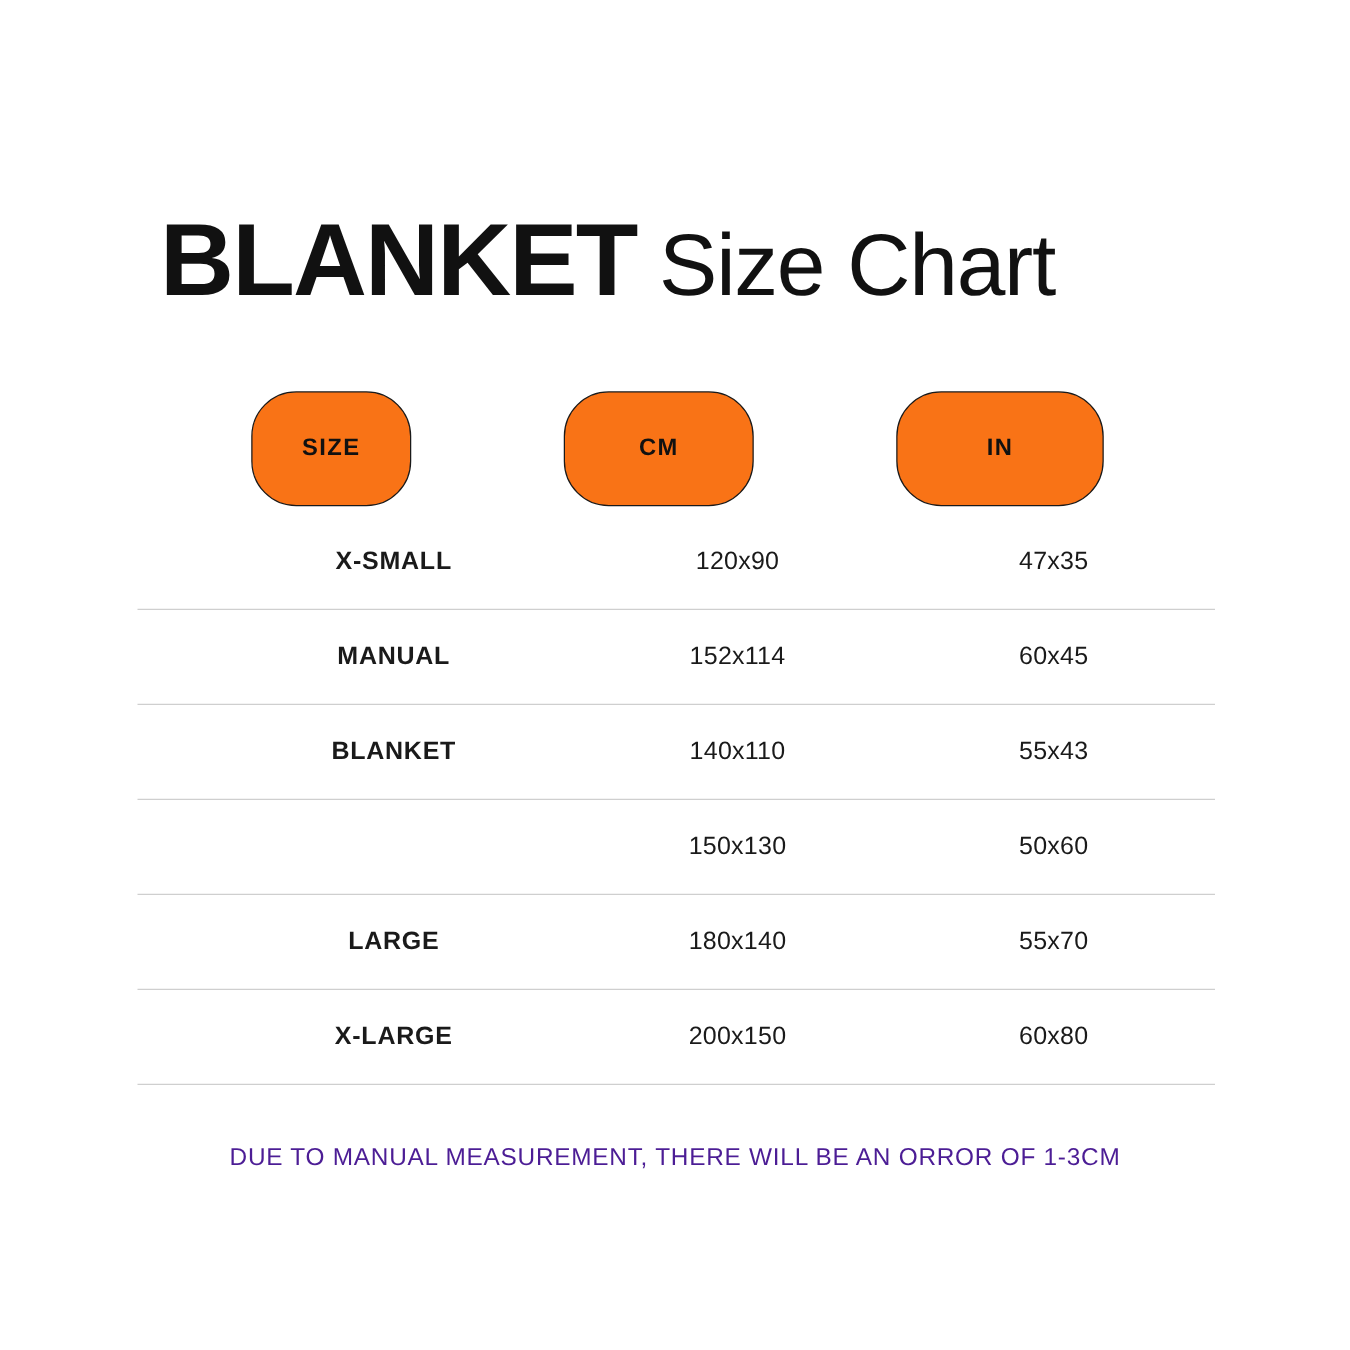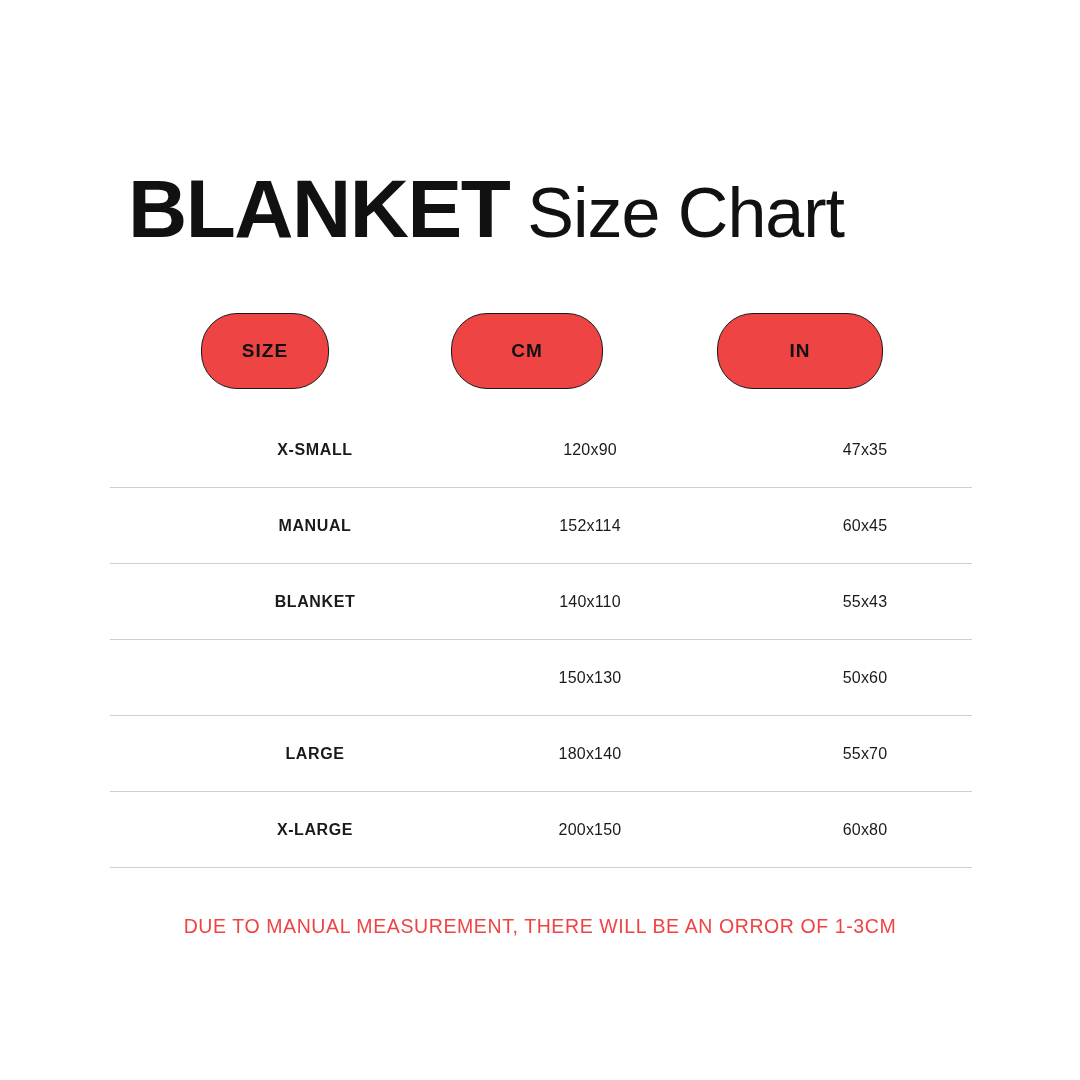--- a/index.html
+++ b/index.html
@@ -50,28 +50,28 @@
   
   .pill-row {
     position: absolute;
     left: 110px;
     top: 313px;
     width: 860px;
     height: 72px;
   }
   .pill {
     position: absolute;
-    height: 76px;
+    height: 92px;
     border: 1.6px solid #1a1a1a;
     border-radius: 36px;
     display: flex;
     align-items: center;
     justify-content: center;
     box-sizing: border-box;
-    background: #ef4444;
+    background: #f97316;
   }
   .pill span {
     font-size: 19px;
     font-weight: 700;
     letter-spacing: 1.1px;
     color: #111111;
   }
   .pill-size { left: 91px;  width: 128px; }
   .pill-cm   { left: 341px; width: 152px; }
   .pill-in   { left: 607px; width: 166px; }
@@ -89,52 +89,52 @@
     display: flex;
     align-items: center;
     border-bottom: 1.2px solid #cfcfcf;
   }
   .row:last-child {
     border-bottom: 1.2px solid #cfcfcf;
   }
   .cell {
     position: absolute;
     text-align: center;
-    font-size: 16px;
+    font-size: 20px;
     color: #1a1a1a;
   }
   .cell-size {
     left: 40px;
     width: 330px;
     font-weight: 700;
     letter-spacing: 0.6px;
   }
   .cell-cm {
     left: 330px;
     width: 300px;
     font-weight: 400;
     letter-spacing: 0.2px;
   }
   .cell-in {
-    left: 594px;
+    left: 572px;
     width: 322px;
     font-weight: 400;
     letter-spacing: 0.2px;
   }
 
   
   .footer-note {
     position: absolute;
     left: 0;
     top: 915px;
     width: 1080px;
     text-align: center;
     font-size: 19.5px;
     letter-spacing: 0.6px;
-    color: #ef4444;
+    color: #4c1d95;
     font-weight: 400;
   }
 </style>
 </head>
 <body>
 
 <div class="page">
 
   <div class="title-wrap">
     <div class="title-bold">BLANKET</div>

